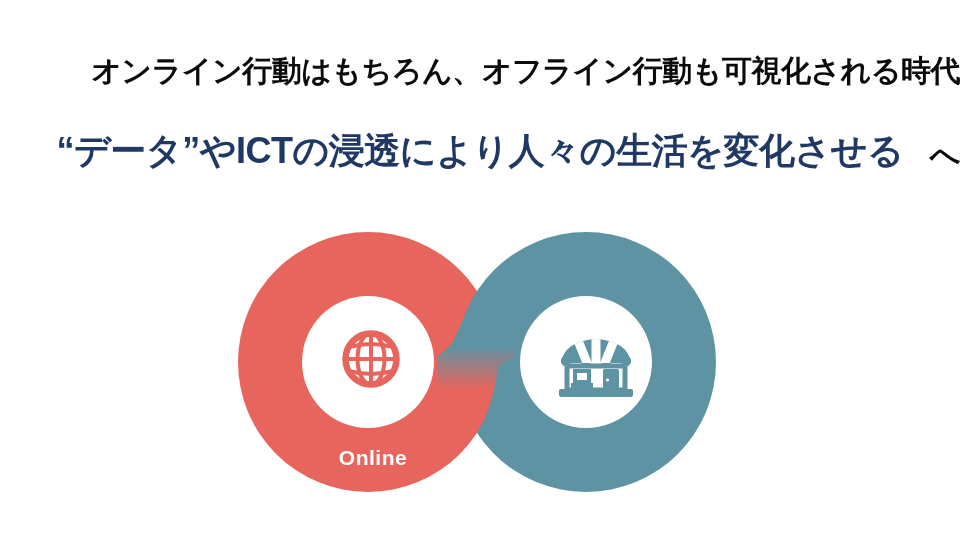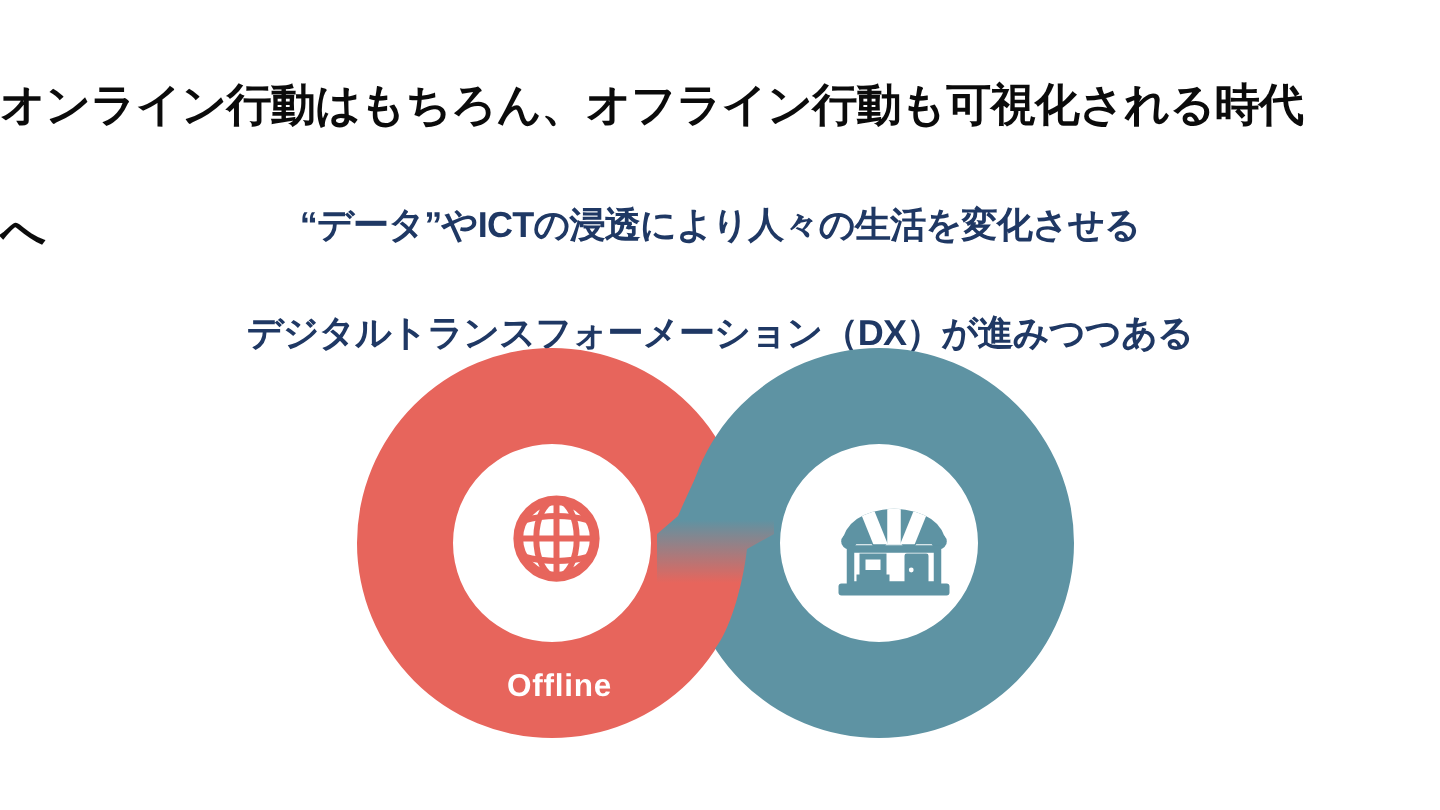--- a/index.html
+++ b/index.html
@@ -13,31 +13,31 @@
   .slide{
     position:relative;
     width:960px;height:540px;
     margin:0 auto;
     background:#FFFFFF;
     overflow:hidden;
     font-family:"Liberation Sans","DejaVu Sans",sans-serif;
   }
   .title{
     position:absolute;left:0;top:50px;width:960px;
-    text-align:left;
+    text-align:right;
     color:var(--title-black);
     font-size:30px;line-height:42px;font-weight:900;
     letter-spacing:-0.5px;
     white-space:pre-line;
   }
   .subtitle{
     position:absolute;left:0;top:133px;width:960px;
     text-align:center;
     color:var(--subtitle-navy);
-    font-size:24px;line-height:36px;font-weight:900;
+    font-size:36px;line-height:36px;font-weight:900;
     letter-spacing:-0.5px;
     white-space:pre-line;
   }
   .rings{
     position:absolute;left:0;top:0;width:960px;height:540px;
   }
   .ring-label{
     position:absolute;top:446px;width:140px;
     text-align:center;
     color:var(--label-white);
@@ -49,21 +49,20 @@
 </head>
 <body>
 
 <div class="slide">
 
   <div class="title"><span>オンライン行動はもちろん、オフライン行動も可視化される時代</span><br>
     <span>へ</span>
   </div>
 
   <div class="subtitle"><span>“データ”やICTの浸透により人々の生活を変化させる</span><br>
-    <span>デジタルトランスフォーメーション（DX）が進みつつある</span>
   </div>
 
   <svg class="rings" viewBox="0 0 960 540" xmlns="http://www.w3.org/2000/svg">
     <defs>
       <linearGradient id="bandGrad" gradientUnits="userSpaceOnUse" x1="0" y1="292" x2="0" y2="443">
         <stop offset="0" style="stop-color:var(--offline-teal)"></stop>
         <stop offset="0.36" style="stop-color:var(--offline-teal)"></stop>
         <stop offset="0.64" style="stop-color:var(--online-red)"></stop>
         <stop offset="1" style="stop-color:var(--online-red)"></stop>
       </linearGradient>
@@ -121,15 +120,15 @@
       <rect x="575" y="371" width="14" height="11" fill="#FFFFFF" style="stroke:var(--offline-teal)" stroke-width="4"></rect>
       <rect x="571" y="383" width="22" height="5" style="fill:var(--offline-teal)"></rect>
 
       <rect x="603" y="369" width="16" height="21" rx="1.5" style="fill:var(--offline-teal)"></rect>
       <circle cx="607.5" cy="380" r="1.6" fill="#FFFFFF"></circle>
 
       <rect x="559" y="389" width="74" height="8" rx="2" style="fill:var(--offline-teal)"></rect>
     </g>
   </svg>
 
-  <div class="ring-label online">Offline</div>
+  <div class="ring-label online">Online</div>
 
 </div>
 
 </body></html>

